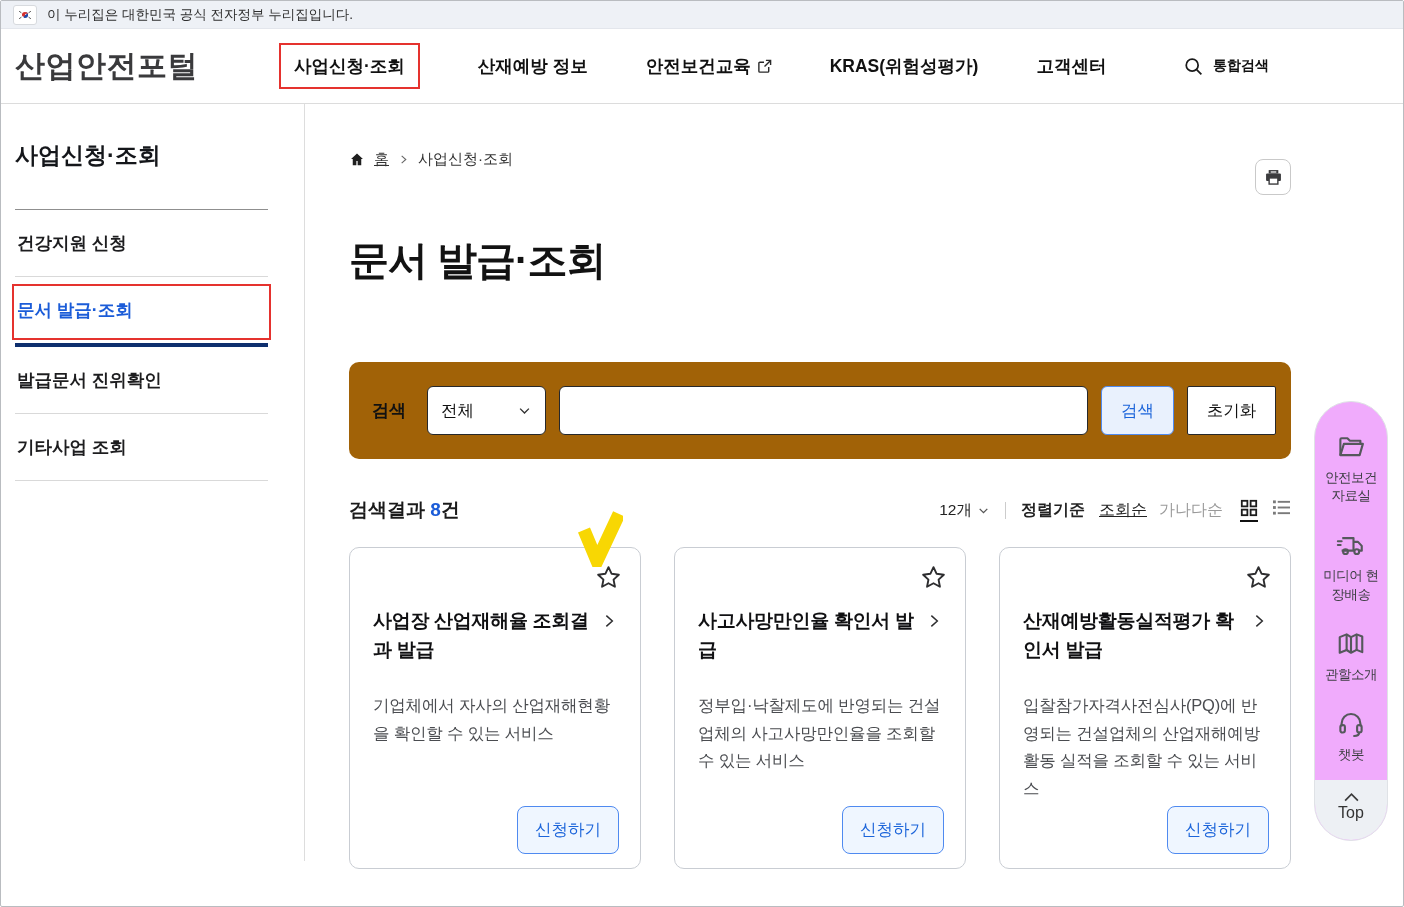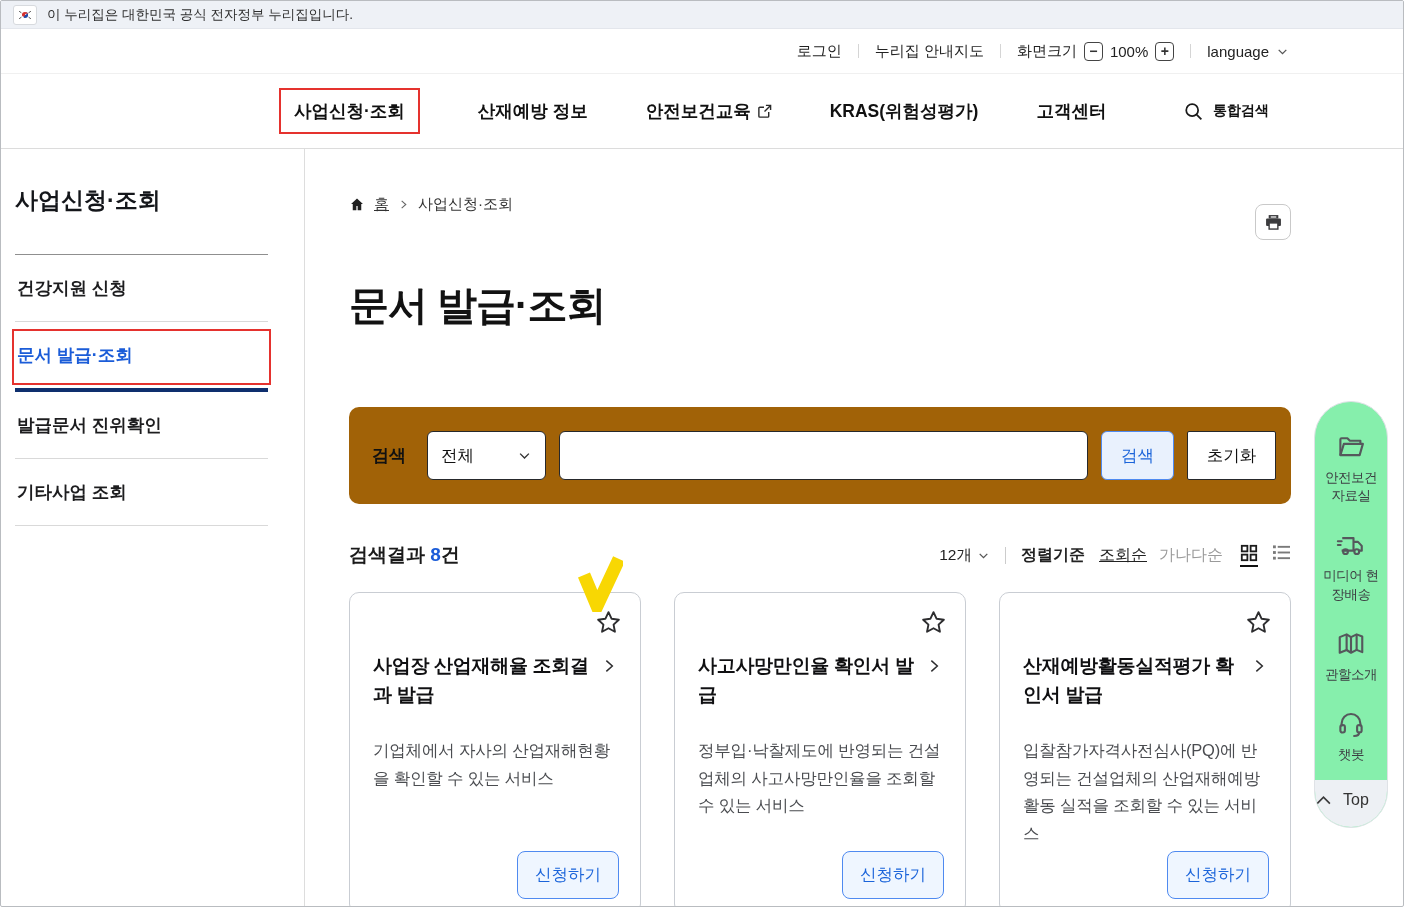--- a/index.html
+++ b/index.html
@@ -73,25 +73,25 @@
   .annotation { position:absolute; left:228px; top:-38px; pointer-events:none; z-index:5; }
   .card { width:292px; height:322px; border:1px solid #c9cdd3; border-radius:10px; background:#fff; position:relative; padding:20px 23px; }
   .card-star { position:absolute; top:16px; right:18px; cursor:pointer; display:flex; }
   .card-title-row { margin-top:38px; display:flex; align-items:flex-start; gap:10px; cursor:pointer; }
   .card-title { flex:1; font-size:19px; font-weight:700; color:#101012; line-height:1.55; letter-spacing:-0.3px; }
   .card-chevron { margin-top:7px; display:flex; }
   .card-desc { margin-top:27px; font-size:16.5px; color:#4a4c50; line-height:1.68; letter-spacing:-0.2px; }
   .card-apply { position:absolute; right:21px; bottom:14px; padding:12px 17px; background:#eff6ff; border:1.5px solid #4f8af0; color:#1b64da; border-radius:8px; font-size:16.5px; font-family:inherit; cursor:pointer; }
 
   
-  .quick-rail { position:absolute; right:15px; top:400px; width:74px; border:1px solid #dfe2e6; border-radius:37px; overflow:hidden; background:#86efac; z-index:10; }
+  .quick-rail { position:absolute; right:15px; top:400px; width:74px; border:1px solid #dfe2e6; border-radius:37px; overflow:hidden; background:#f0abfc; z-index:10; }
   .rail-items { display:flex; flex-direction:column; align-items:center; padding:30px 0 16px; gap:25px; }
   .rail-item { display:flex; flex-direction:column; align-items:center; gap:7px; cursor:pointer; }
   .rail-item .rail-label { font-size:13.5px; color:#3c3e42; text-align:center; line-height:1.35; width:62px; letter-spacing:-0.5px; }
-  .rail-top { background:#edf0f4; display:flex; flex-direction:row; align-items:center; padding:11px 0 18px; gap:11px; cursor:pointer; }
+  .rail-top { background:#edf0f4; display:flex; flex-direction:column; align-items:center; padding:11px 0 18px; gap:1px; cursor:pointer; }
   .rail-top .top-label { font-size:16px; color:#333; }
 </style>
 </head>
 <body>
 
 <div class="page">
 
   <div class="gov-banner">
     <span class="flag-box">
       <svg width="16" height="12" viewBox="0 0 24 16">
@@ -99,41 +99,23 @@
         <path d="M12 3.4 a4.6 4.6 0 0 1 0 9.2 a2.3 2.3 0 0 1 0 -4.6 a2.3 2.3 0 0 0 0 -4.6z" fill="#1d49a8"></path>
         <path d="M12 3.4 a4.6 4.6 0 0 1 4.6 4.6 a2.3 2.3 0 0 0 -4.6 0 a2.3 2.3 0 0 1 -4.6 0 a4.6 4.6 0 0 1 4.6 -4.6z" fill="#d4302e"></path>
         <g stroke="#1a1a1a" stroke-width="1.1">
           <path d="M3.2 2.4 l3.4 2.3 M3.2 13.6 l3.4 -2.3 M20.8 2.4 l-3.4 2.3 M20.8 13.6 l-3.4 -2.3"></path>
         </g>
       </svg>
     </span>
     <span class="gov-banner-text">이 누리집은 대한민국 공식 전자정부 누리집입니다.</span>
   </div>
 
-  <div class="utility-bar">
-    <span class="u-link">로그인</span>
-    <span class="sep"></span>
-    <span class="u-link">누리집 안내지도</span>
-    <span class="sep"></span>
-    <span class="zoom-group">
-      <span>화면크기</span>
-      <span class="zoom-box">−</span>
-      <span>100%</span>
-      <span class="zoom-box">+</span>
-    </span>
-    <span class="sep"></span>
-    <span class="lang-group">
-      <span>language</span>
-      <svg width="13" height="13" viewBox="0 0 24 24" fill="none" stroke="#555" stroke-width="2.4">
-          <polyline points="5 9 12 16 19 9"></polyline>
-        </svg>
-    </span>
-  </div>
 
   <header class="main-header">
+    <div class="logo">산업안전포털</div>
     <nav class="gnb">
       <span class="gnb-item highlighted">
         <span>사업신청·조회</span>
       </span>
       <span class="gnb-item">
         <span>산재예방 정보</span>
       </span>
       <span class="gnb-item">
         <span>안전보건교육</span>
         <svg width="15" height="15" viewBox="0 0 16 16" fill="none" stroke="#2a2a2a" stroke-width="1.5">

